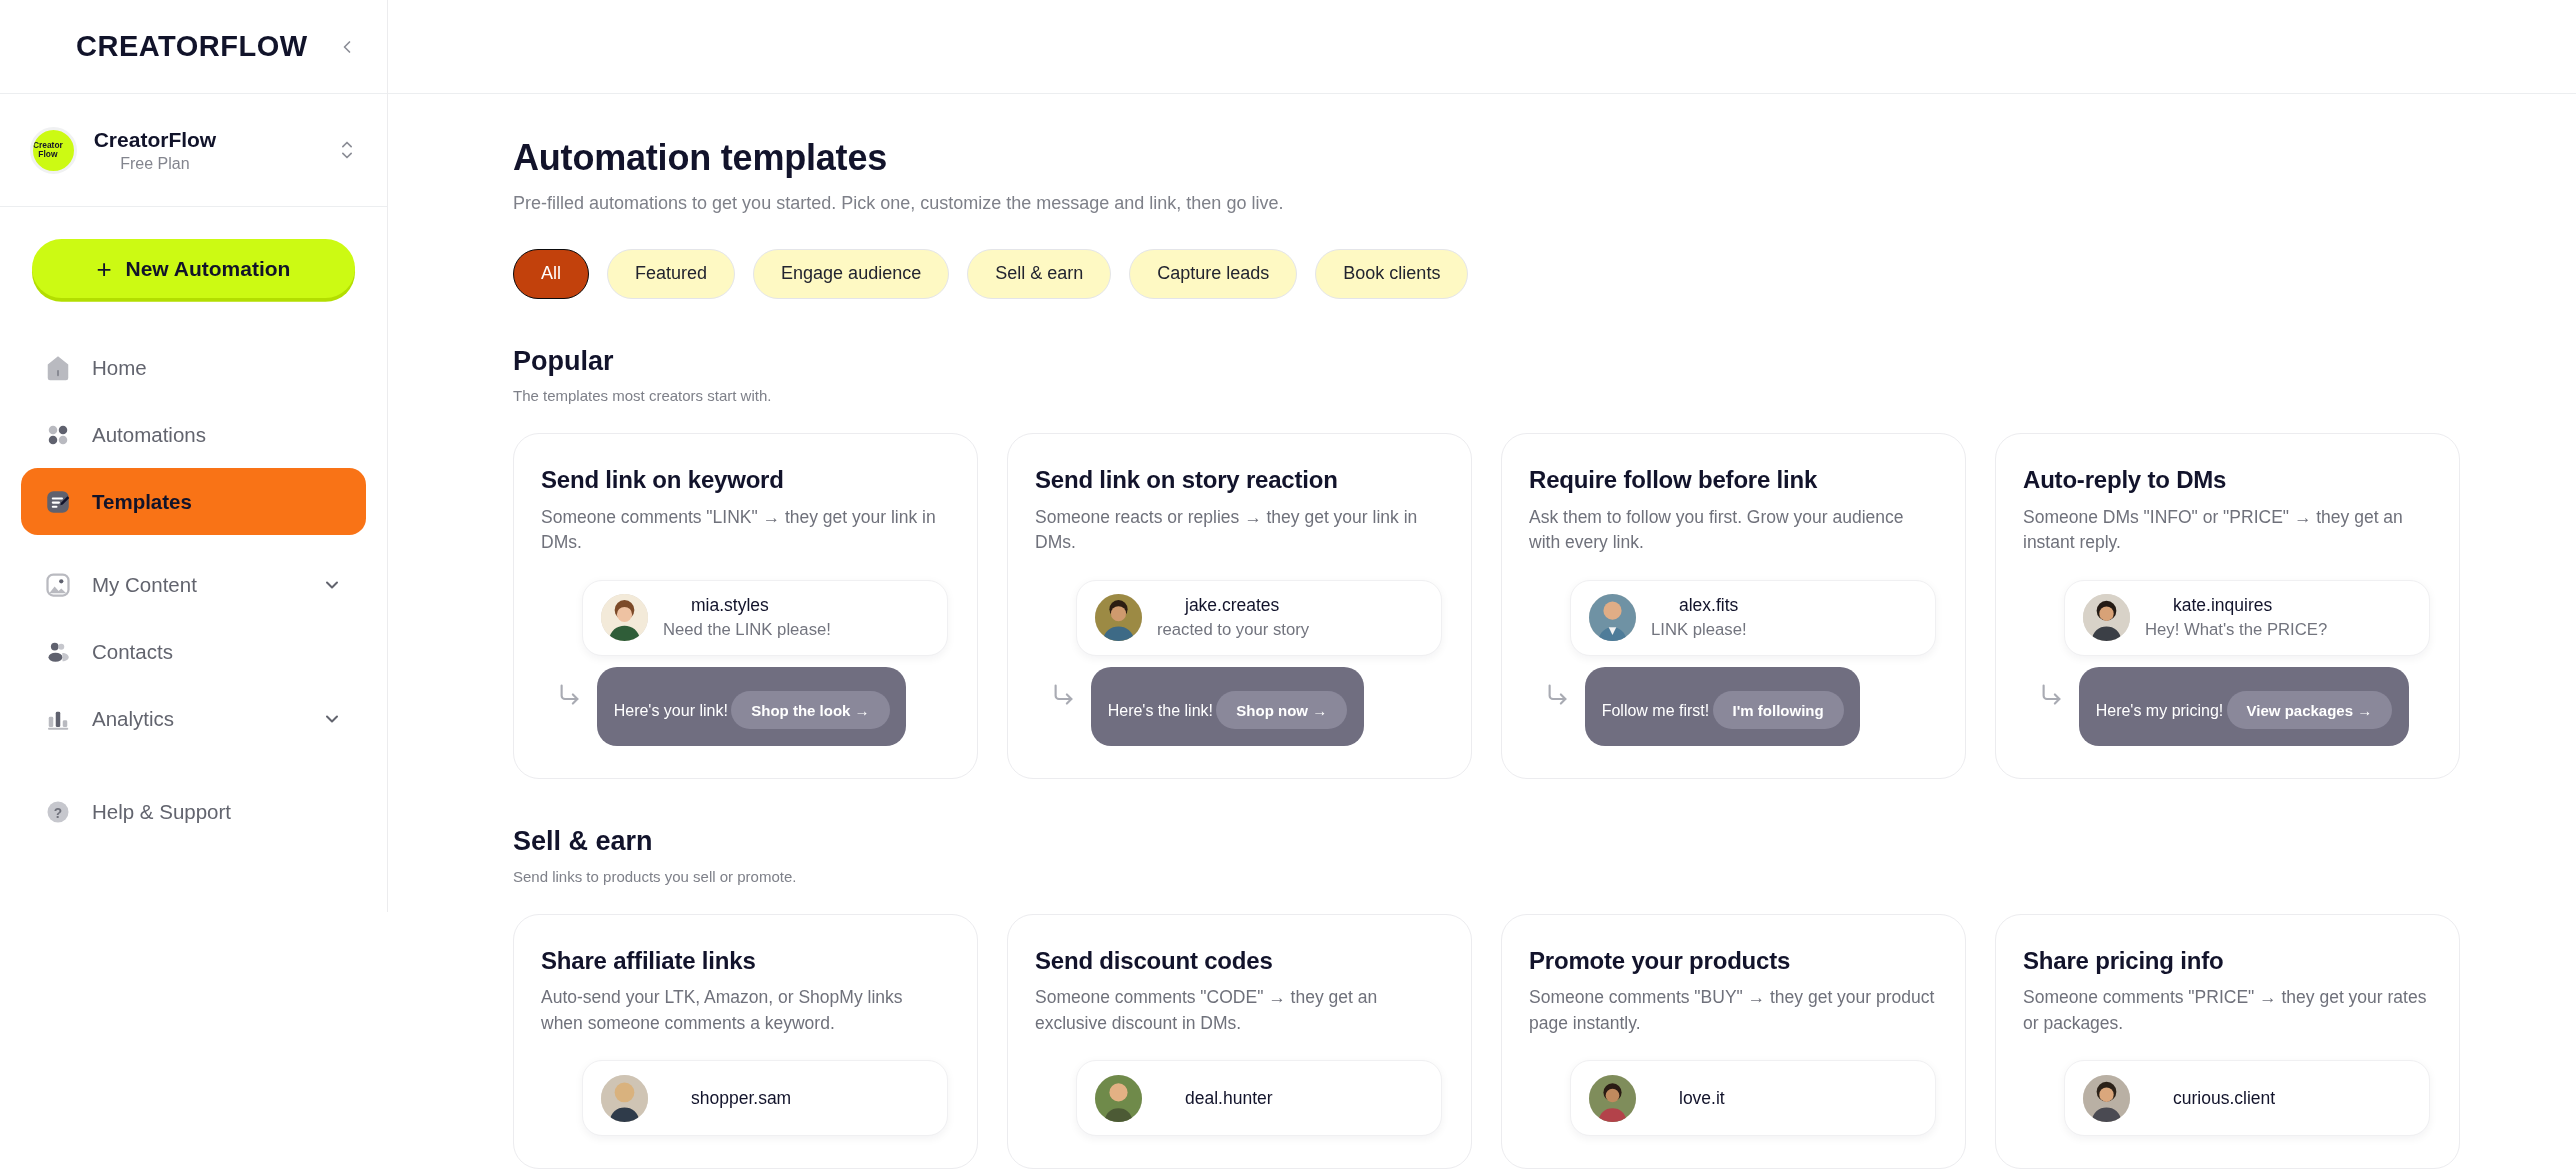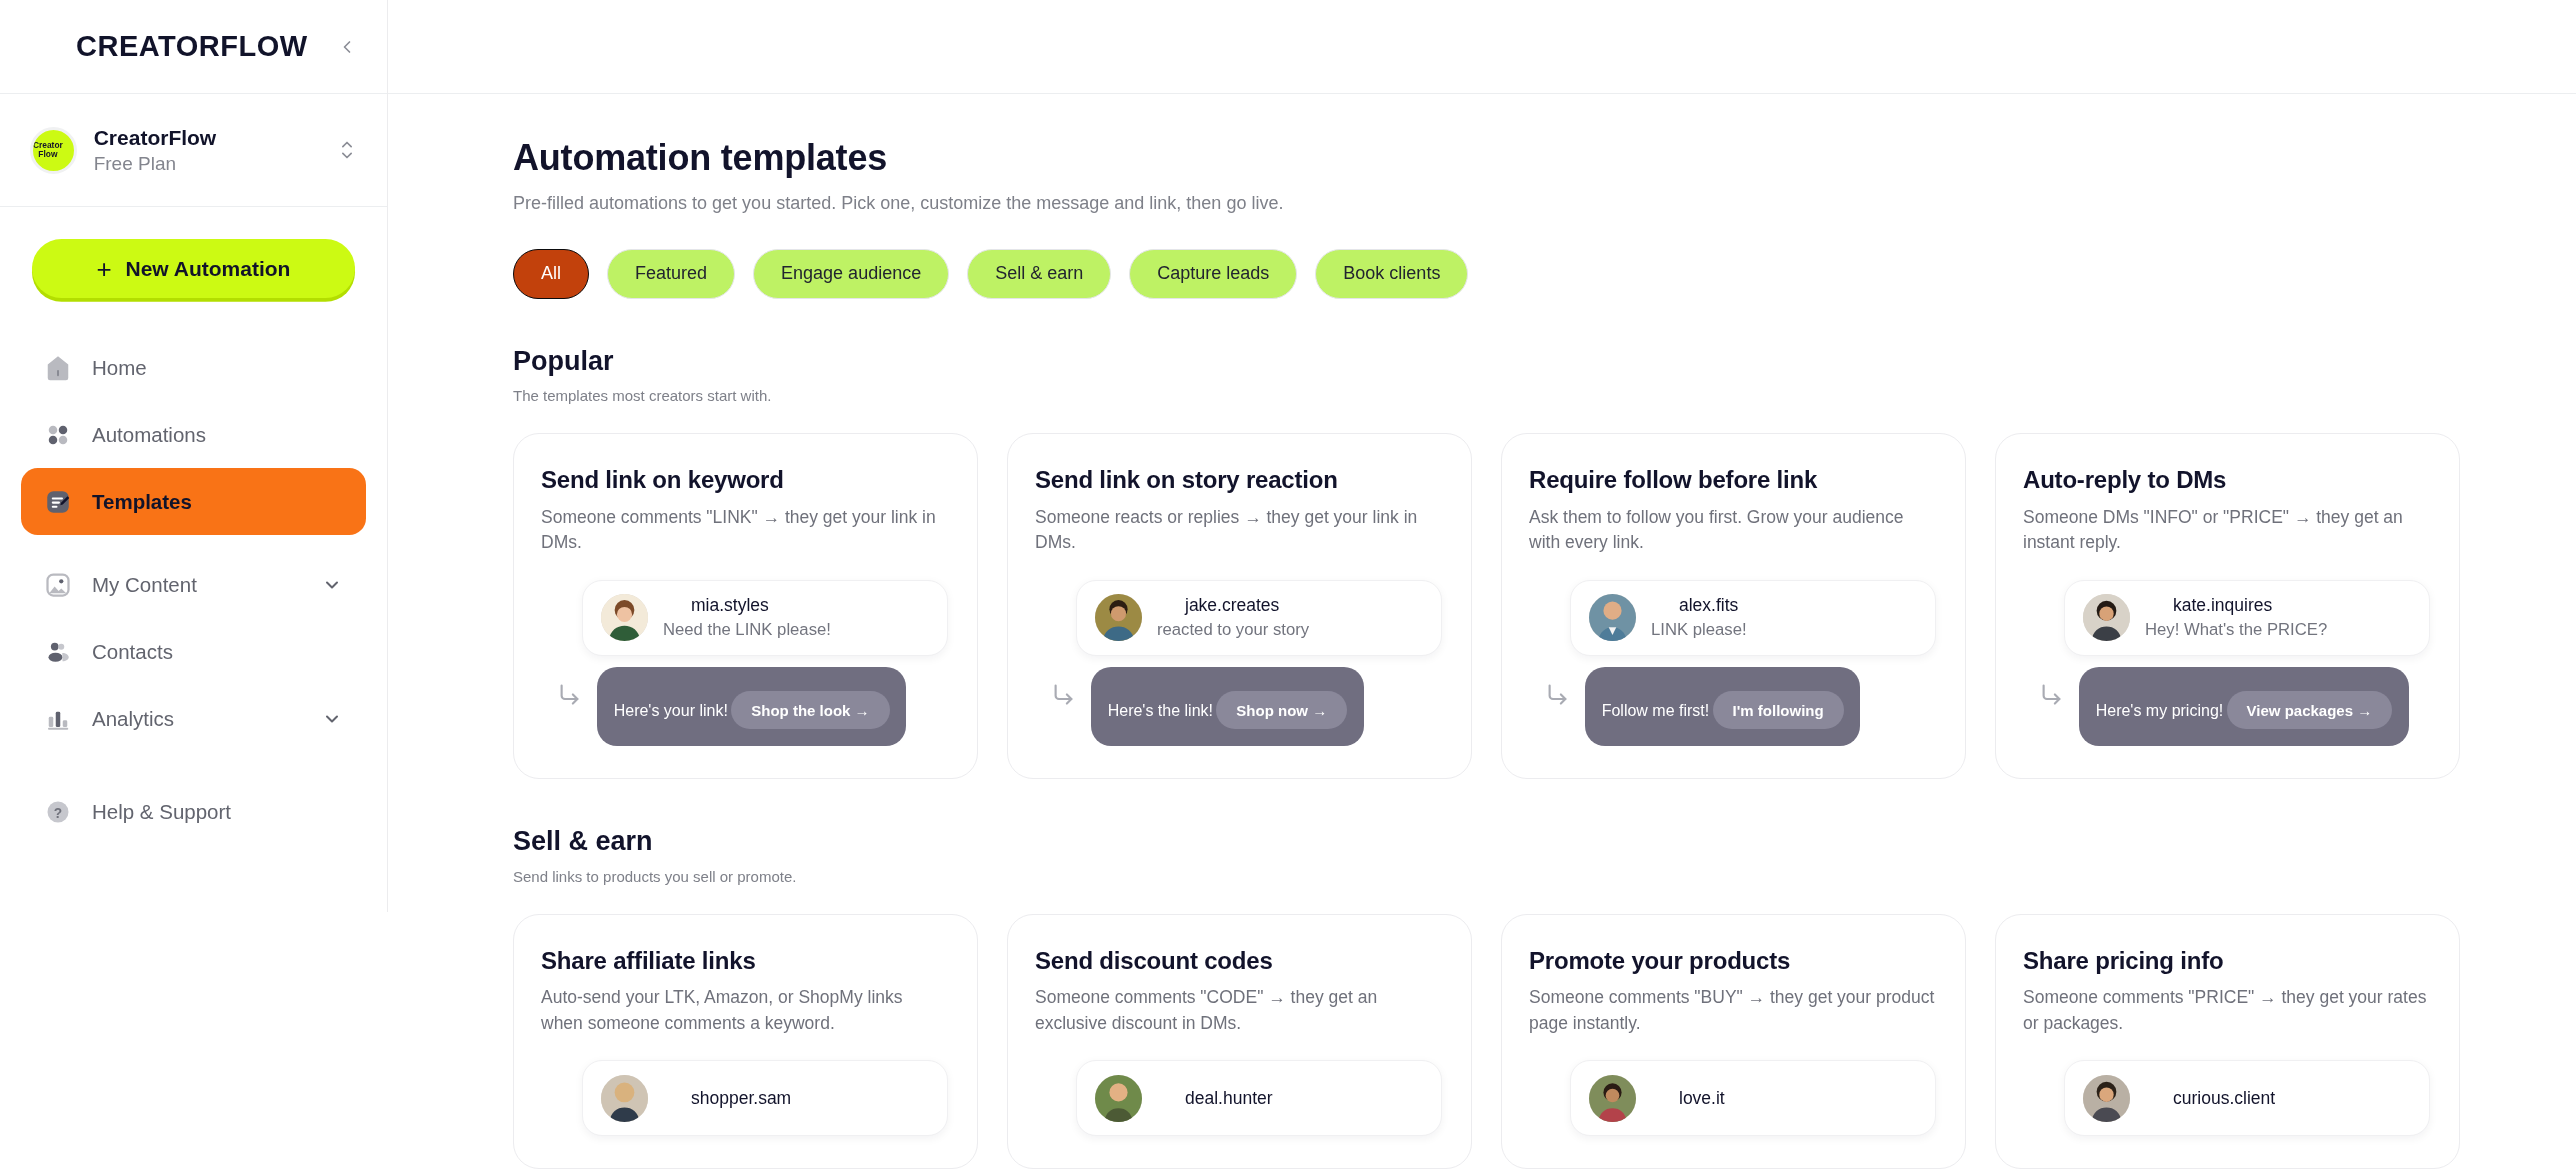--- a/index.html
+++ b/index.html
@@ -49,21 +49,21 @@
     background: #ccfa13;
     border: 3px solid #f0f1f2;
     display: flex; align-items: center; justify-content: flex-start;
     flex: 0 0 47px;
     font-size: 8.4px; font-weight: 700; line-height: 1.05;
     color: #13142a; text-align: center;
     overflow: hidden;
   }
   .sb-acct-text { display: flex; flex-direction: column; gap: 3px; }
   .sb-acct-name { font-size: 21px; font-weight: 700; color: #11132a; }
-  .sb-acct-plan { font-size: 19px; color: #83858e; }
+  .sb-acct-plan { font-size: 16px; color: #83858e; text-align: center; }
   .sb-acct-switch {
     position: absolute; right: 30px; top: 50%; transform: translateY(-50%);
     color: #8b8d96;
   }
   .sb-acct-switch svg { width: 20px; height: 26px; display:block; }
 
   .sb-newbtn-wrap { padding: 32px 32px 0 32px; }
   .sb-newbtn {
     height: 59px; width: 100%;
     background: #ccfa13;
@@ -106,21 +106,21 @@
 
   .page-title { font-size: 36px; font-weight: 700; color: #12132b; letter-spacing: -0.2px; }
   .page-sub { font-size: 18px; color: #7e8089; margin-top: 13.7px; }
 
   .chips { display: flex; gap: 18px; margin-top: 35px; }
   .chip {
     height: 50px; border-radius: 760px;
     padding: 0 27px;
     display: flex; align-items: center;
     font-size: 18px; color: #22242f;
-    background: #bef264; border: 1.5px solid #e4e5e9;
+    background: #fef9c3; border: 1.5px solid #e4e5e9;
     cursor: pointer;
     font-family: "Liberation Sans", sans-serif;
     white-space: nowrap;
   }
   .chip.active { background: #c2410c; color: #ffffff; border-color: #0b0b0d; }
 
   .section { margin-top: 47px; }
   .section-title { font-size: 27px; font-weight: 700; color: #12132b; }
   .section-sub { font-size: 15px; color: #7e8089; margin-top: 10.6px; }
 

